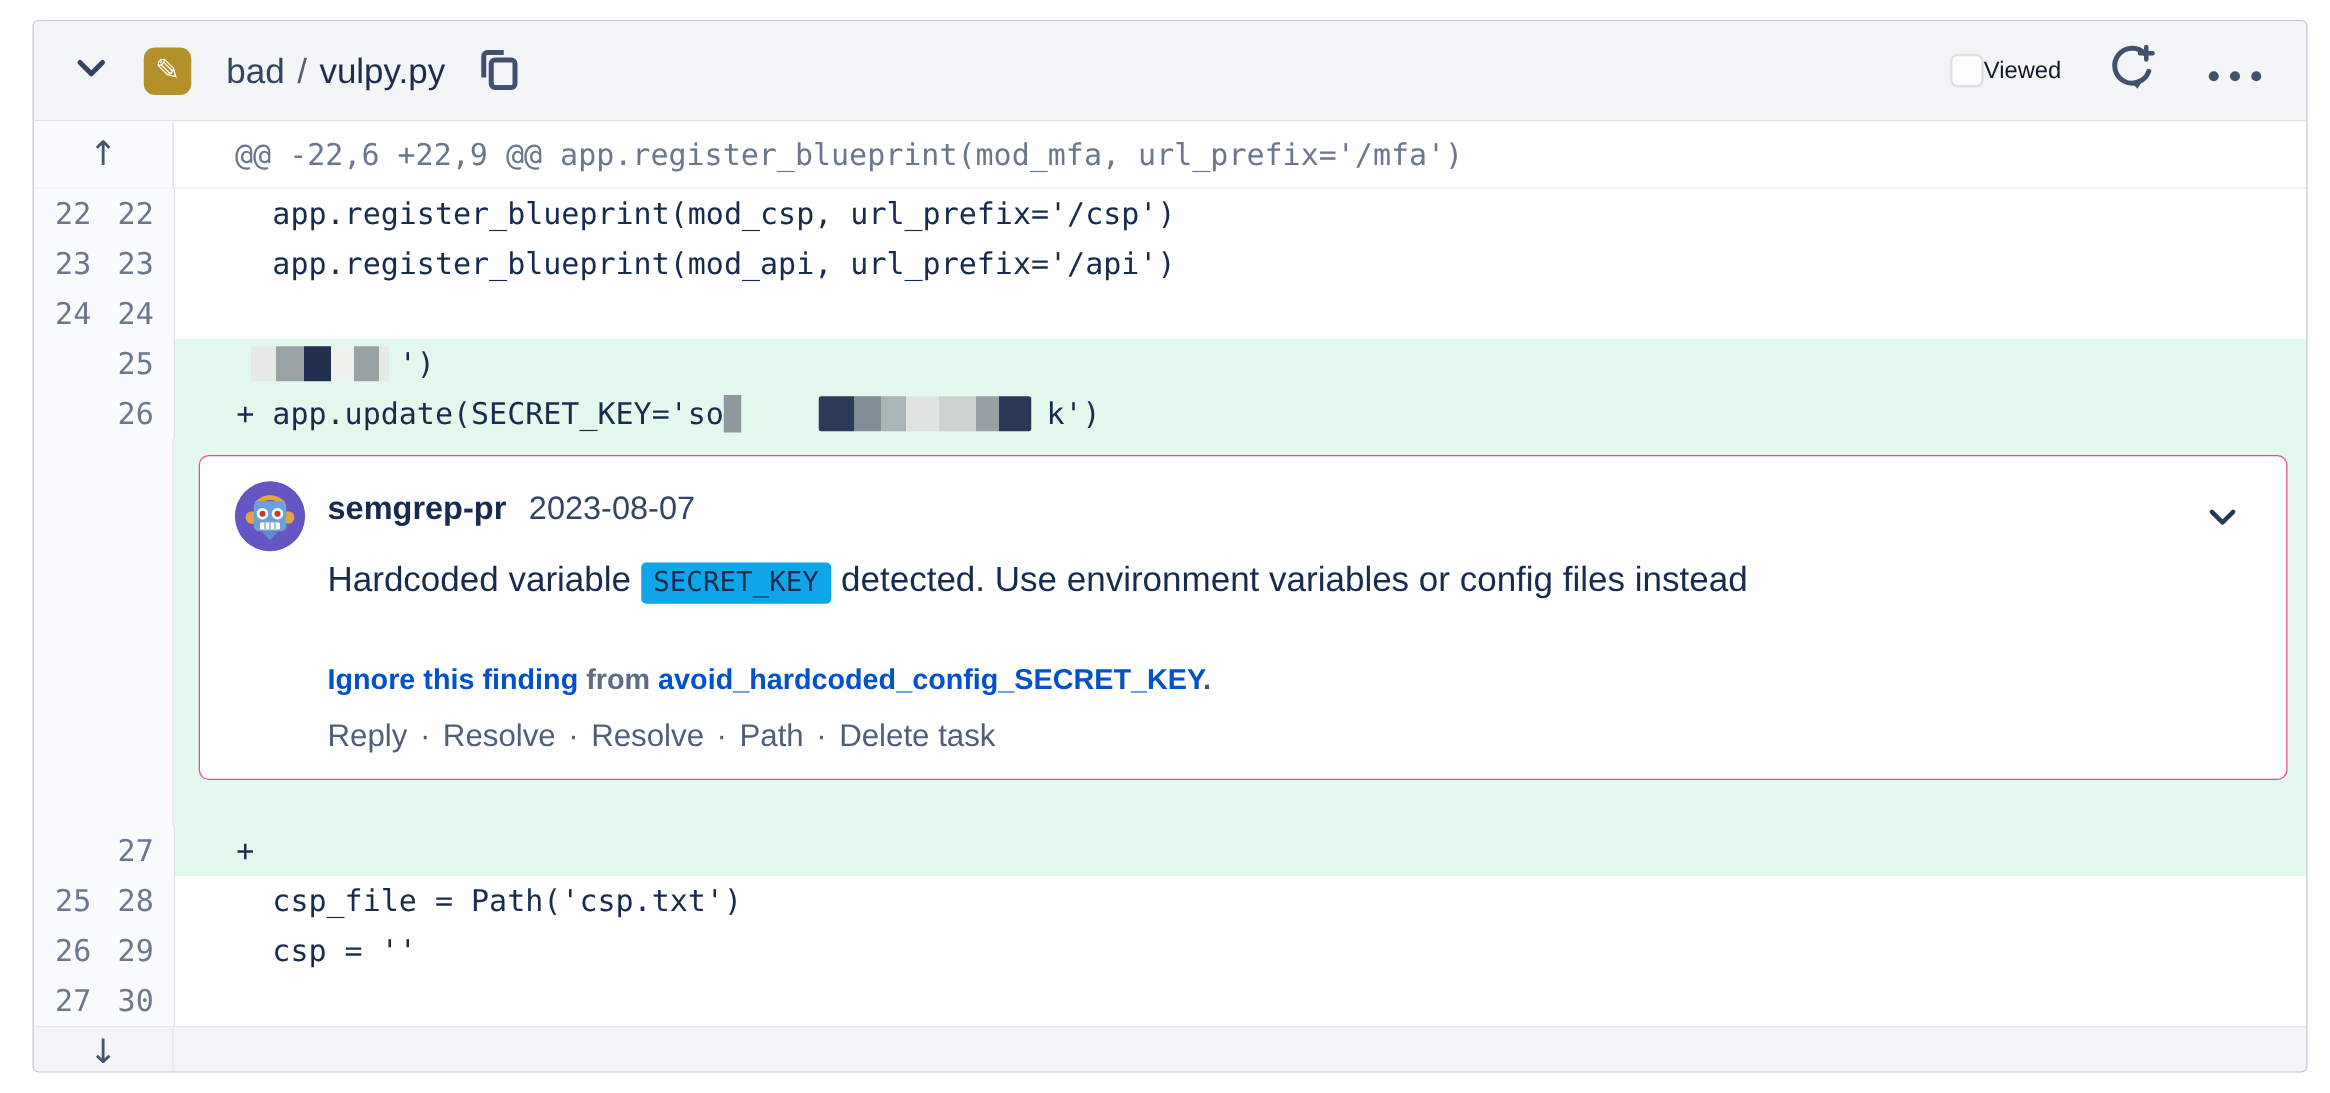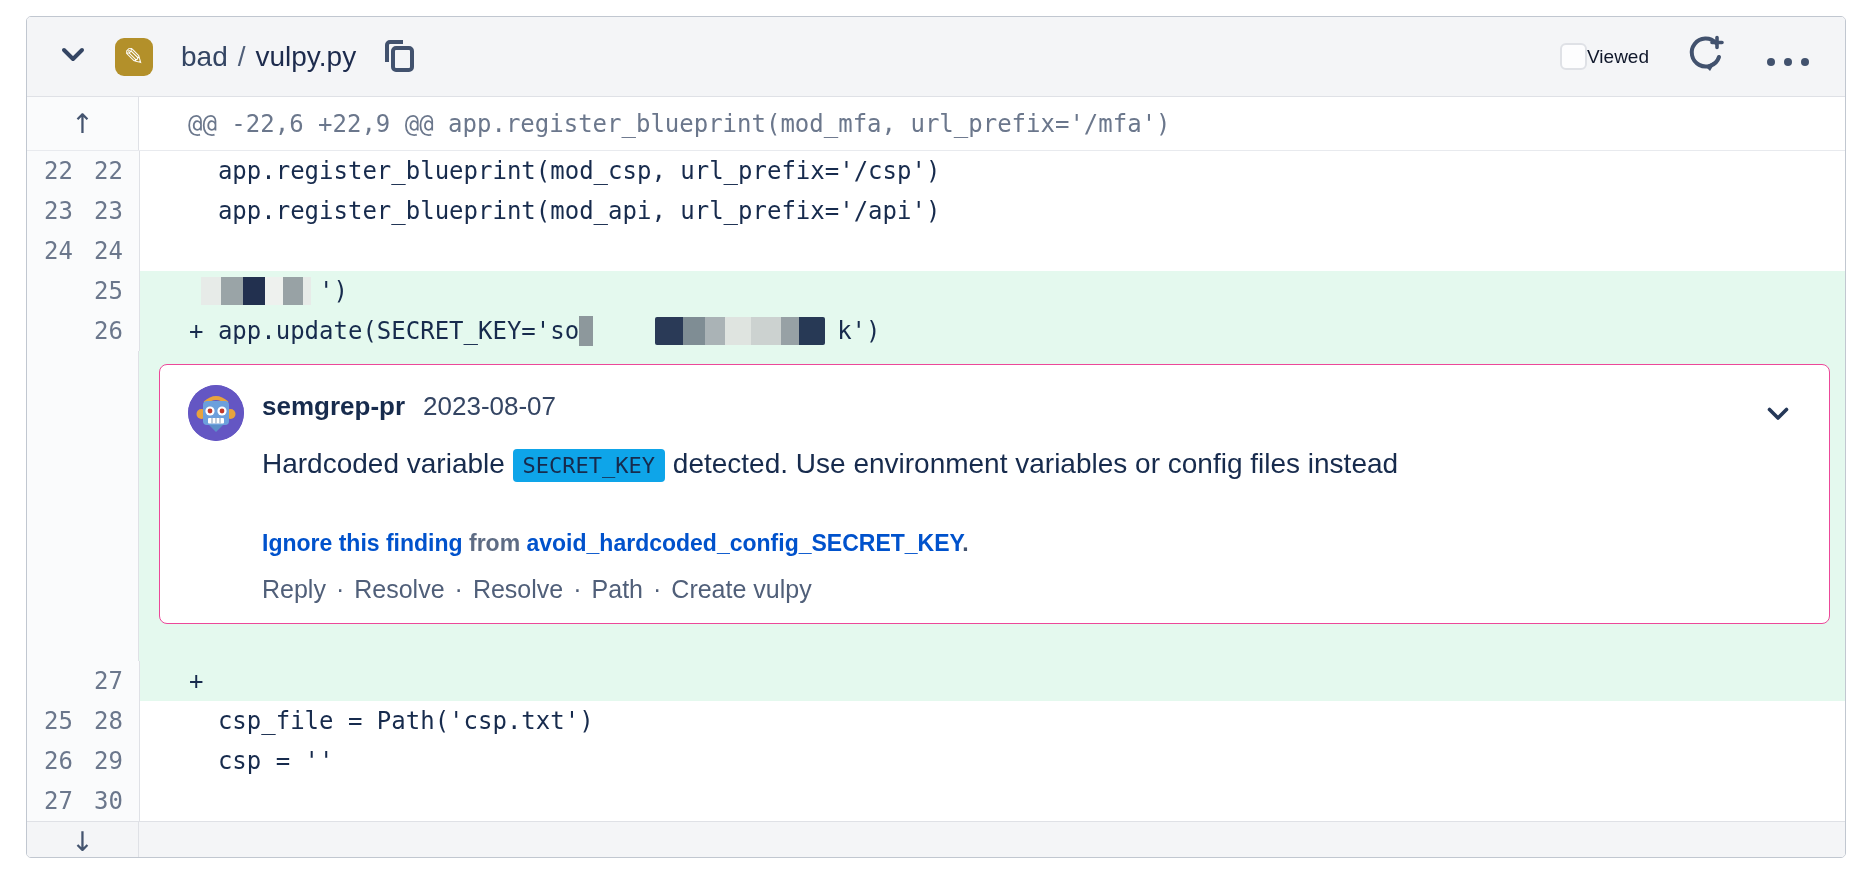--- a/index.html
+++ b/index.html
@@ -216,21 +216,21 @@
             </svg>
           </div>
           <div class="comment-main">
             <div class="comment-head">
               <a class="author" href="#">semgrep-pr</a>
               <span class="cdate">2023-08-07</span>
             </div>
             <div class="cbody"><span>Hardcoded variable </span><span class="code-chip">SECRET_KEY</span><span> detected. Use environment variables or config files instead</span></div>
             <div class="ignore-line"><a href="#">Ignore this finding</a><span class="from"> from </span><a href="#">avoid_hardcoded_config_SECRET_KEY</a><span class="dot">.</span></div>
             <div class="actions">
-              <a>Reply</a><span class="sep">·</span><a>Resolve</a><span class="sep">·</span><a>Resolve</a><span class="sep">·</span><a>Path</a><span class="sep">·</span><a>Create vulpy</a>
+              <a>Reply</a><span class="sep">·</span><a>Resolve</a><span class="sep">·</span><a>Resolve</a><span class="sep">·</span><a>Path</a><span class="sep">·</span><a>Delete task</a>
             </div>
           </div>
           <button class="icon-btn card-collapse">
             <span>
               <svg width="22" height="14" viewBox="0 0 22 14">
                   <path d="M2.5 2.5 L11 11 L19.5 2.5" fill="none" stroke="#253858" stroke-width="3.6" stroke-linecap="round" stroke-linejoin="round"></path>
                 </svg>
             </span>
           </button>
         </div>

